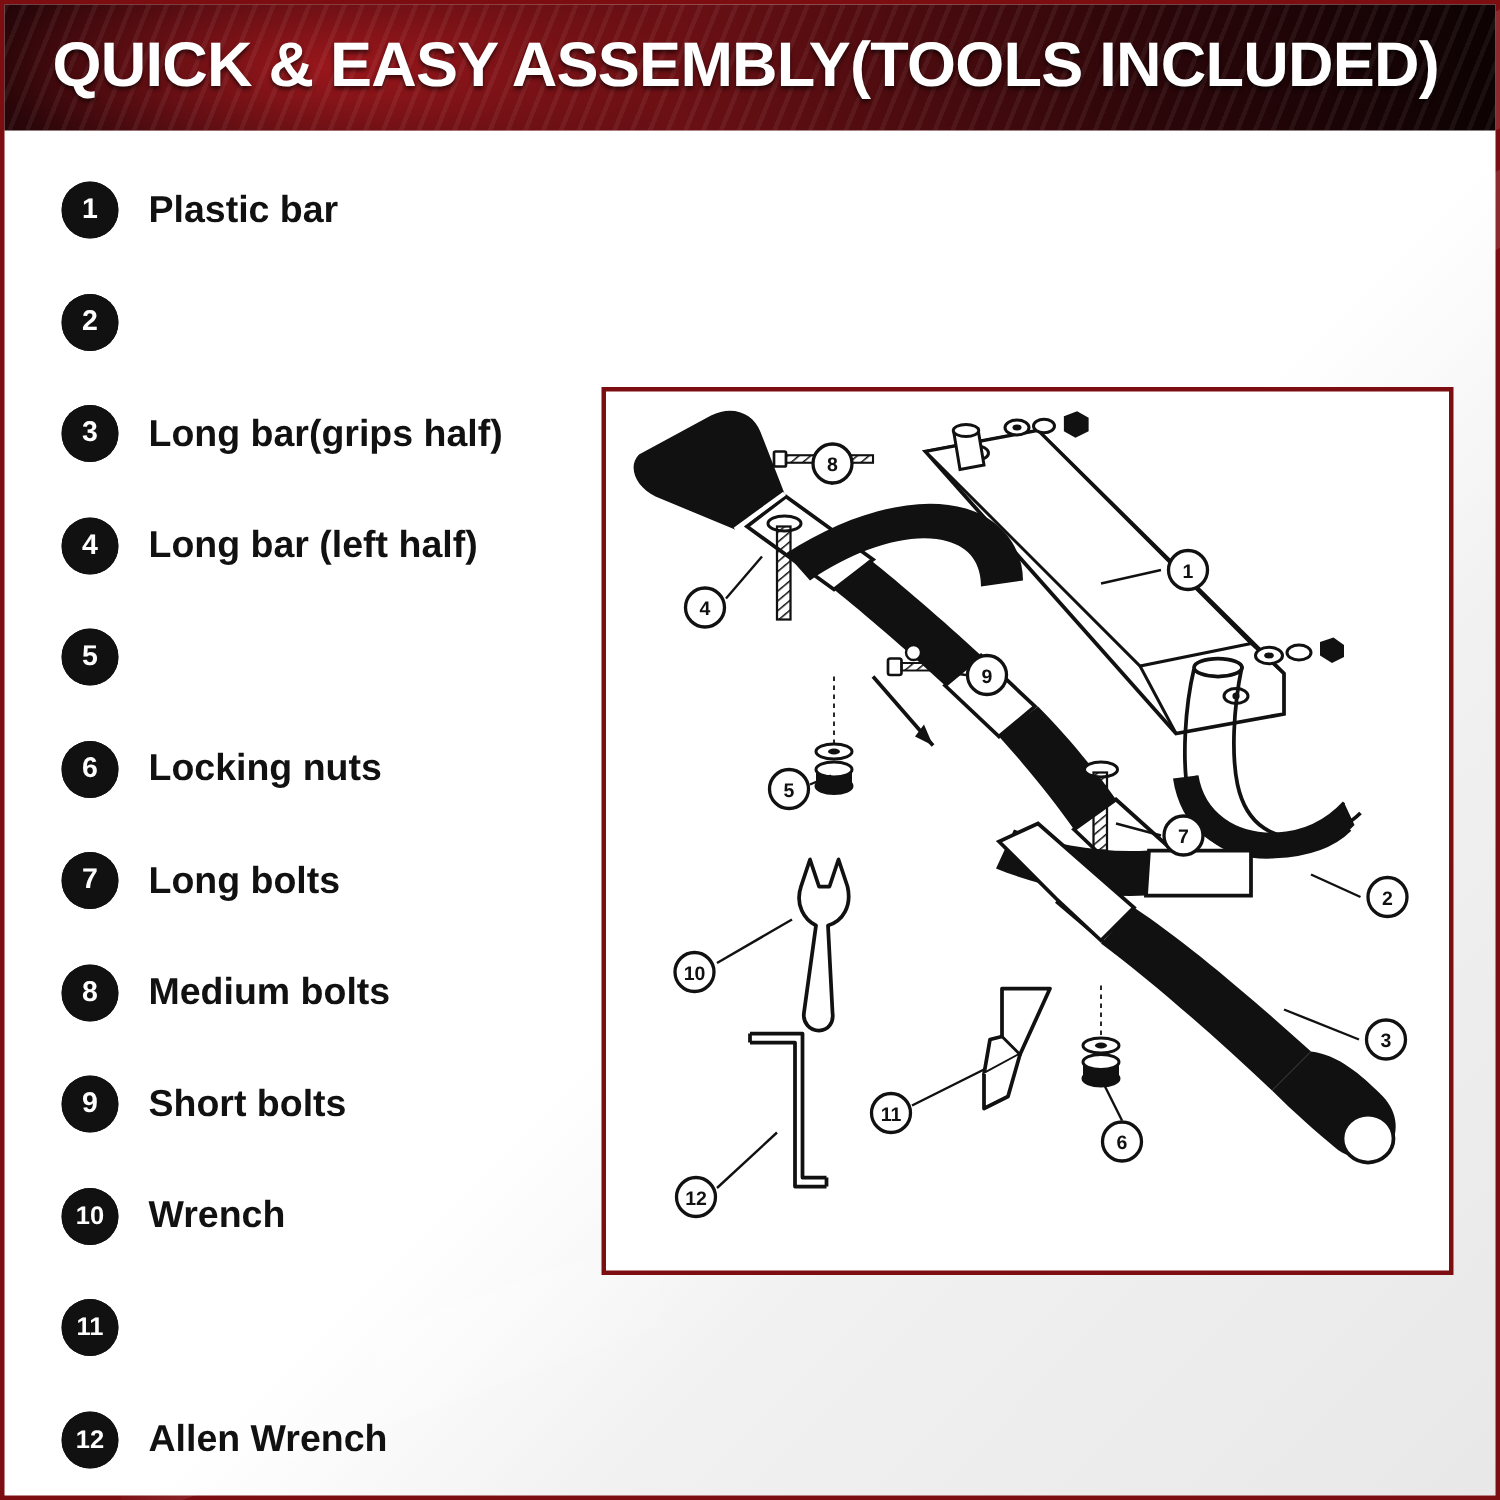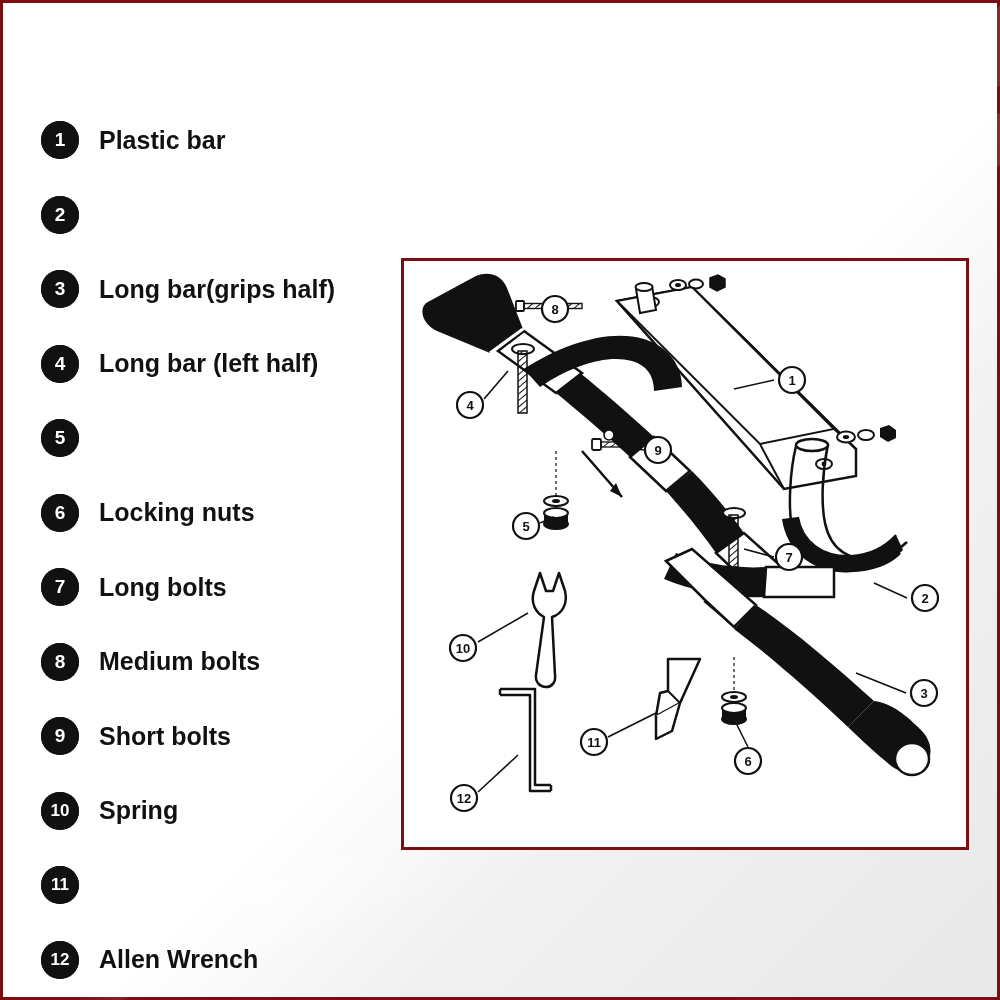--- a/index.html
+++ b/index.html
@@ -84,20 +84,25 @@
 </style>
 </head>
 <body>
 
 <div id="page">
 
   <div class="streak" style="left:640px;top:86px;width:420px;height:70px;transform:rotate(-28deg);opacity:.55;"></div>
   <div class="streak" style="left:700px;top:170px;width:380px;height:46px;transform:rotate(-28deg);opacity:.4;"></div>
   <div class="streak" style="left:60px;top:880px;width:420px;height:60px;transform:rotate(-20deg);opacity:.35;"></div>
 
+  <div id="header">
+    <div class="glow"></div>
+    <div class="sheen"></div>
+    <div id="title">QUICK &amp; EASY ASSEMBLY(TOOLS INCLUDED)</div>
+  </div>
 
   <div id="legend">
 
     <div class="legend-row">
       <div class="num">1</div>
       <div class="legend-label">Plastic bar</div>
     </div>
 
     <div class="legend-row">
       <div class="num">2</div>
@@ -132,21 +137,21 @@
       <div class="legend-label">Medium bolts</div>
     </div>
 
     <div class="legend-row">
       <div class="num">9</div>
       <div class="legend-label">Short bolts</div>
     </div>
 
     <div class="legend-row">
       <div class="num wide">10</div>
-      <div class="legend-label">Spring</div>
+      <div class="legend-label">Wrench</div>
     </div>
 
     <div class="legend-row">
       <div class="num wide">11</div>
     </div>
 
     <div class="legend-row">
       <div class="num wide">12</div>
       <div class="legend-label">Allen Wrench</div>
     </div>

